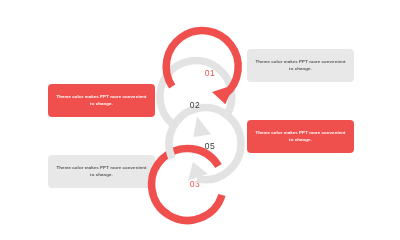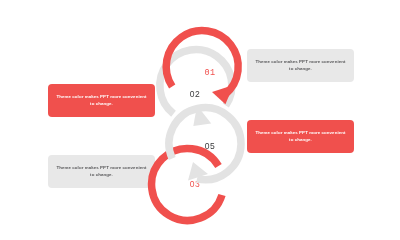--- a/index.html
+++ b/index.html
@@ -80,22 +80,22 @@
     display: flex;
     align-items: center;
     justify-content: center;
     font-size: 8.5px;
     letter-spacing: 0.5px;
     font-weight: 400;
   }
   .label-red  { color: #f0504d; }
   .label-dark { color: #3b3b3d; }
 
-  #ring-01 { left: 170px; top: 38px;  z-index: 4; font-family: Liberation Mono, monospace; }
-  #ring-02 { left: 156px; top: 57px;  z-index: 3; }
+  #ring-01 { left: 170px; top: 38px;  z-index: 4; }
+  #ring-02 { left: 156px; top: 68px;  z-index: 3; }
   #ring-03 { left: 170px; top: 110px; z-index: 2; }
   #ring-04 { left: 156px; top: 146px; z-index: 1; }
 
   
   #ring-01 .ring-label { transform: translate(4px, -1px); }
   #ring-02 .ring-label { transform: translate(3px, 1px); }
   #ring-03 .ring-label { transform: translate(4px, 0px); }
   #ring-04 .ring-label { transform: translate(3px, 2px); }
 </style>
 </head>

